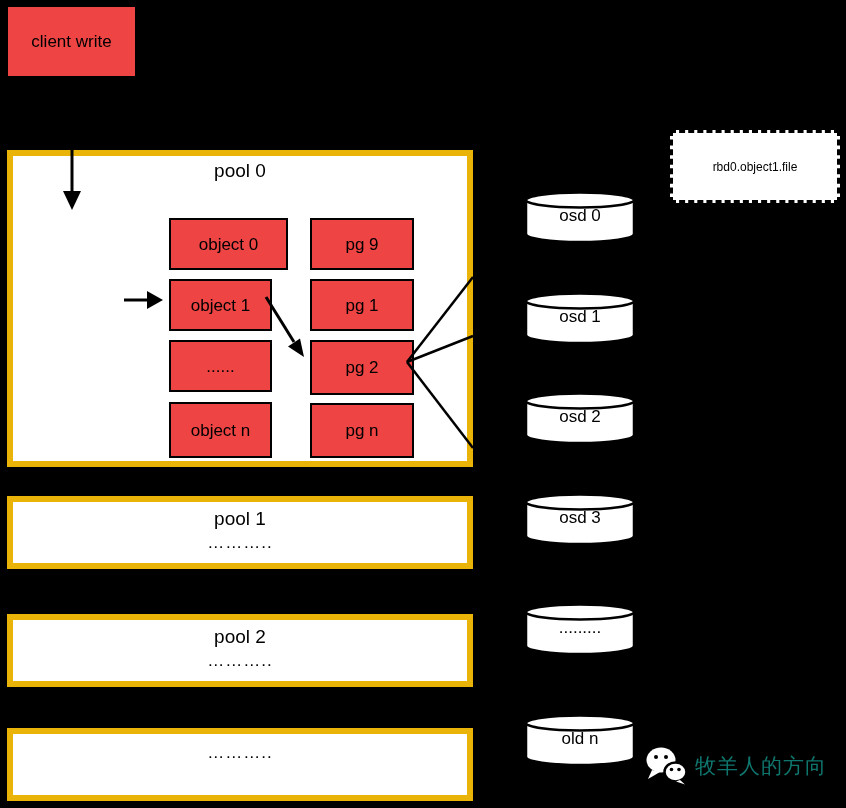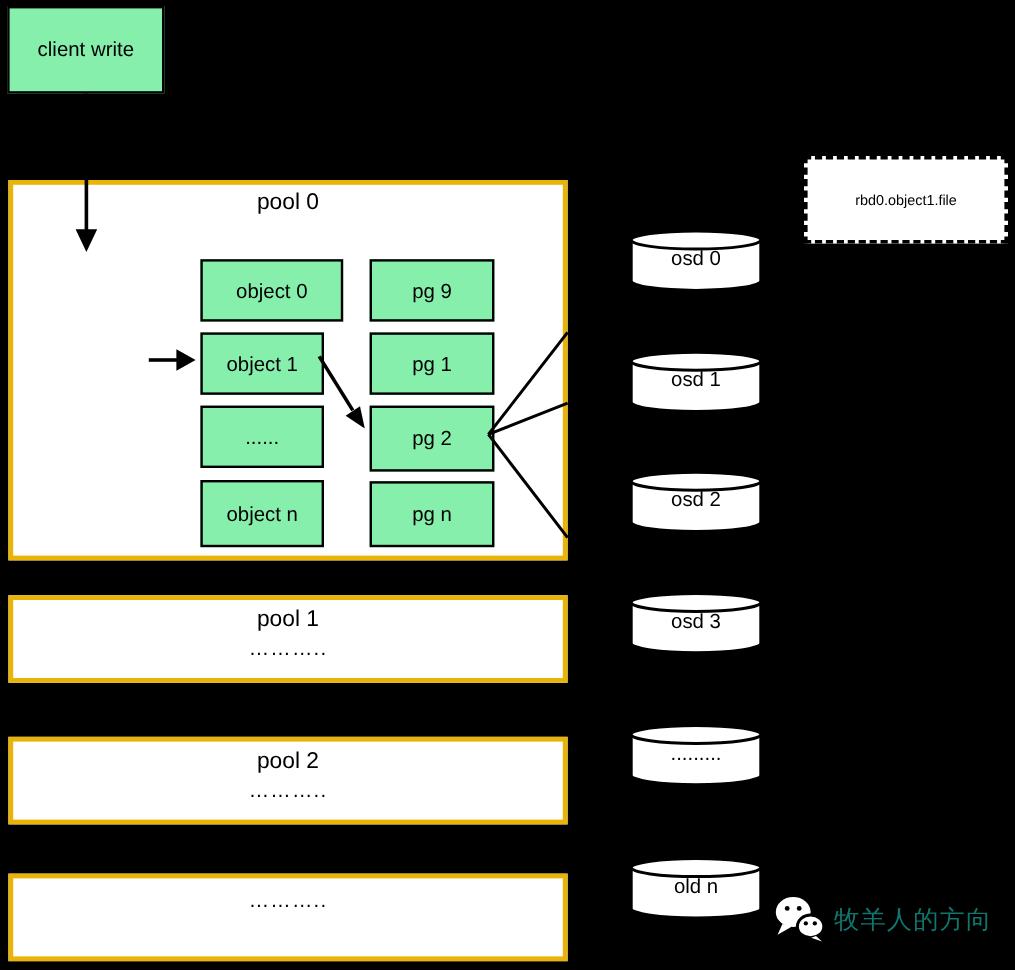--- a/index.html
+++ b/index.html
@@ -2,25 +2,25 @@
 <html><head>
 <meta charset="utf-8">
 <style>
   * { margin:0; padding:0; box-sizing:border-box; }
   body { background:#000; }
   .canvas {
     position:relative; width:846px; height:808px; background:#000000;
     font-family:"Liberation Sans", sans-serif; color:#000; overflow:hidden;
   }
   .box {
-    position:absolute; background:#86efac; border:2px solid #000000;
+    position:absolute; background:#ef4444; border:2px solid #000000;
     display:flex; align-items:center; justify-content:center;
     font-size:17px; line-height:1;
   }
-  .pool { position:absolute; background:#ffffff; border:4px solid #eab308; }
+  .pool { position:absolute; background:#ffffff; border:6px solid #eab308; }
   .pool-title {
     position:absolute; top:4px; left:0; width:100%;
     text-align:center; font-size:19px;
   }
   .pool-small {
     display:flex; flex-direction:column; align-items:center;
     justify-content:flex-start; padding-top:6px;
   }
   .pool-small .pool-title { position:static; }
   .pool-dots { font-size:17px; letter-spacing:1px; margin-top:3px; }

